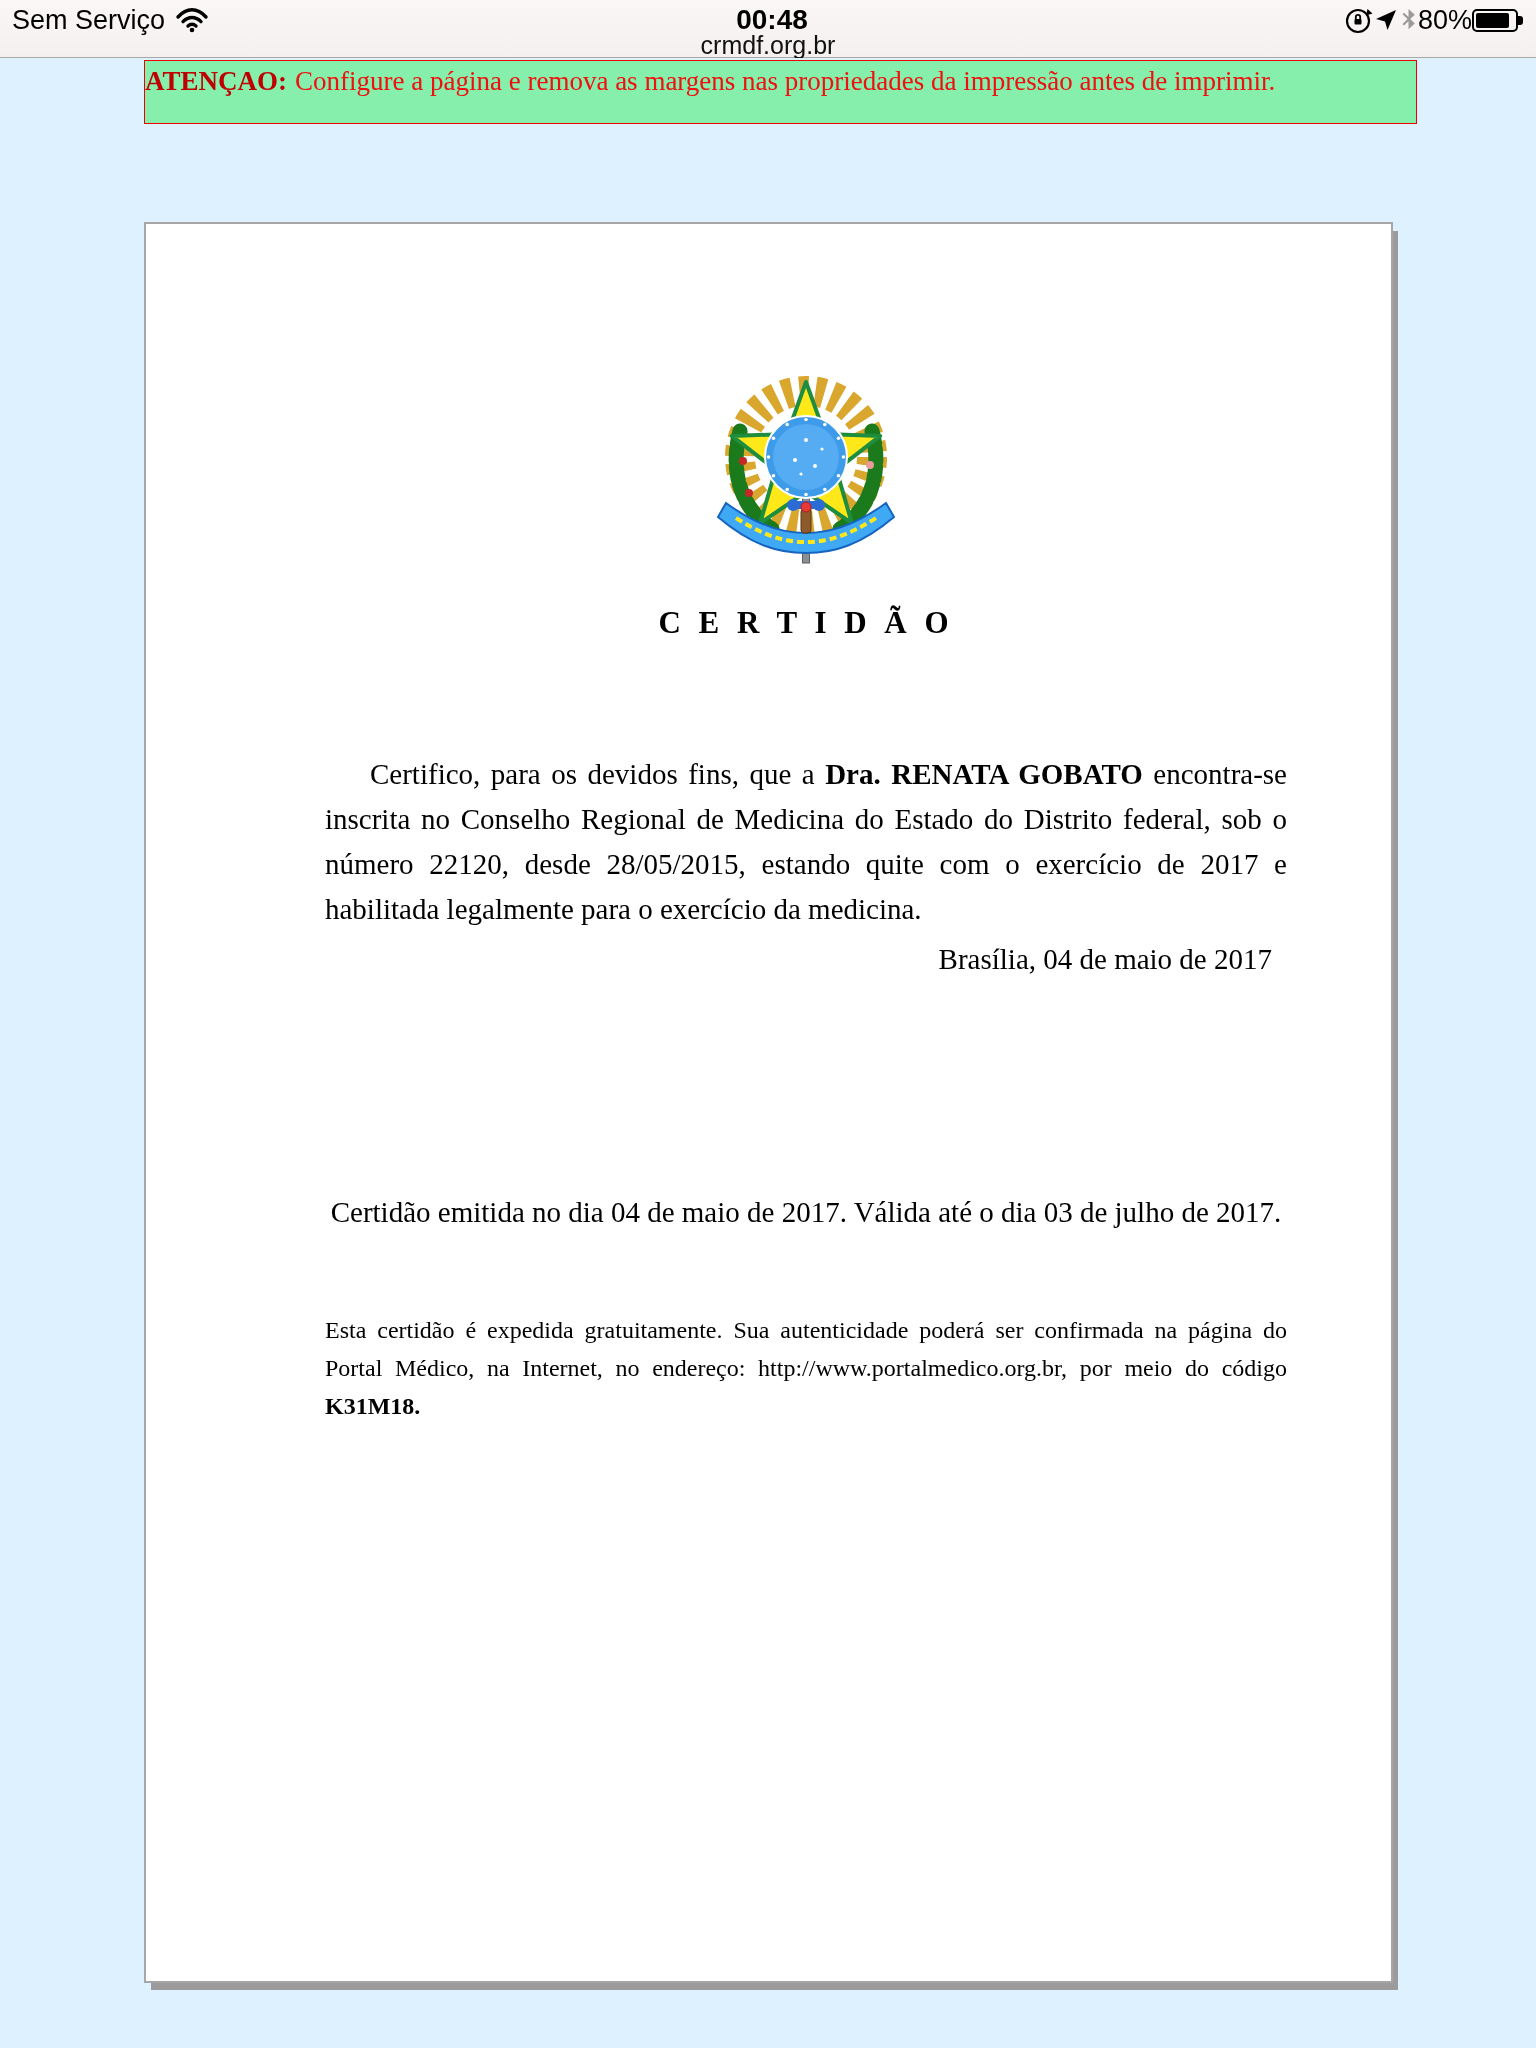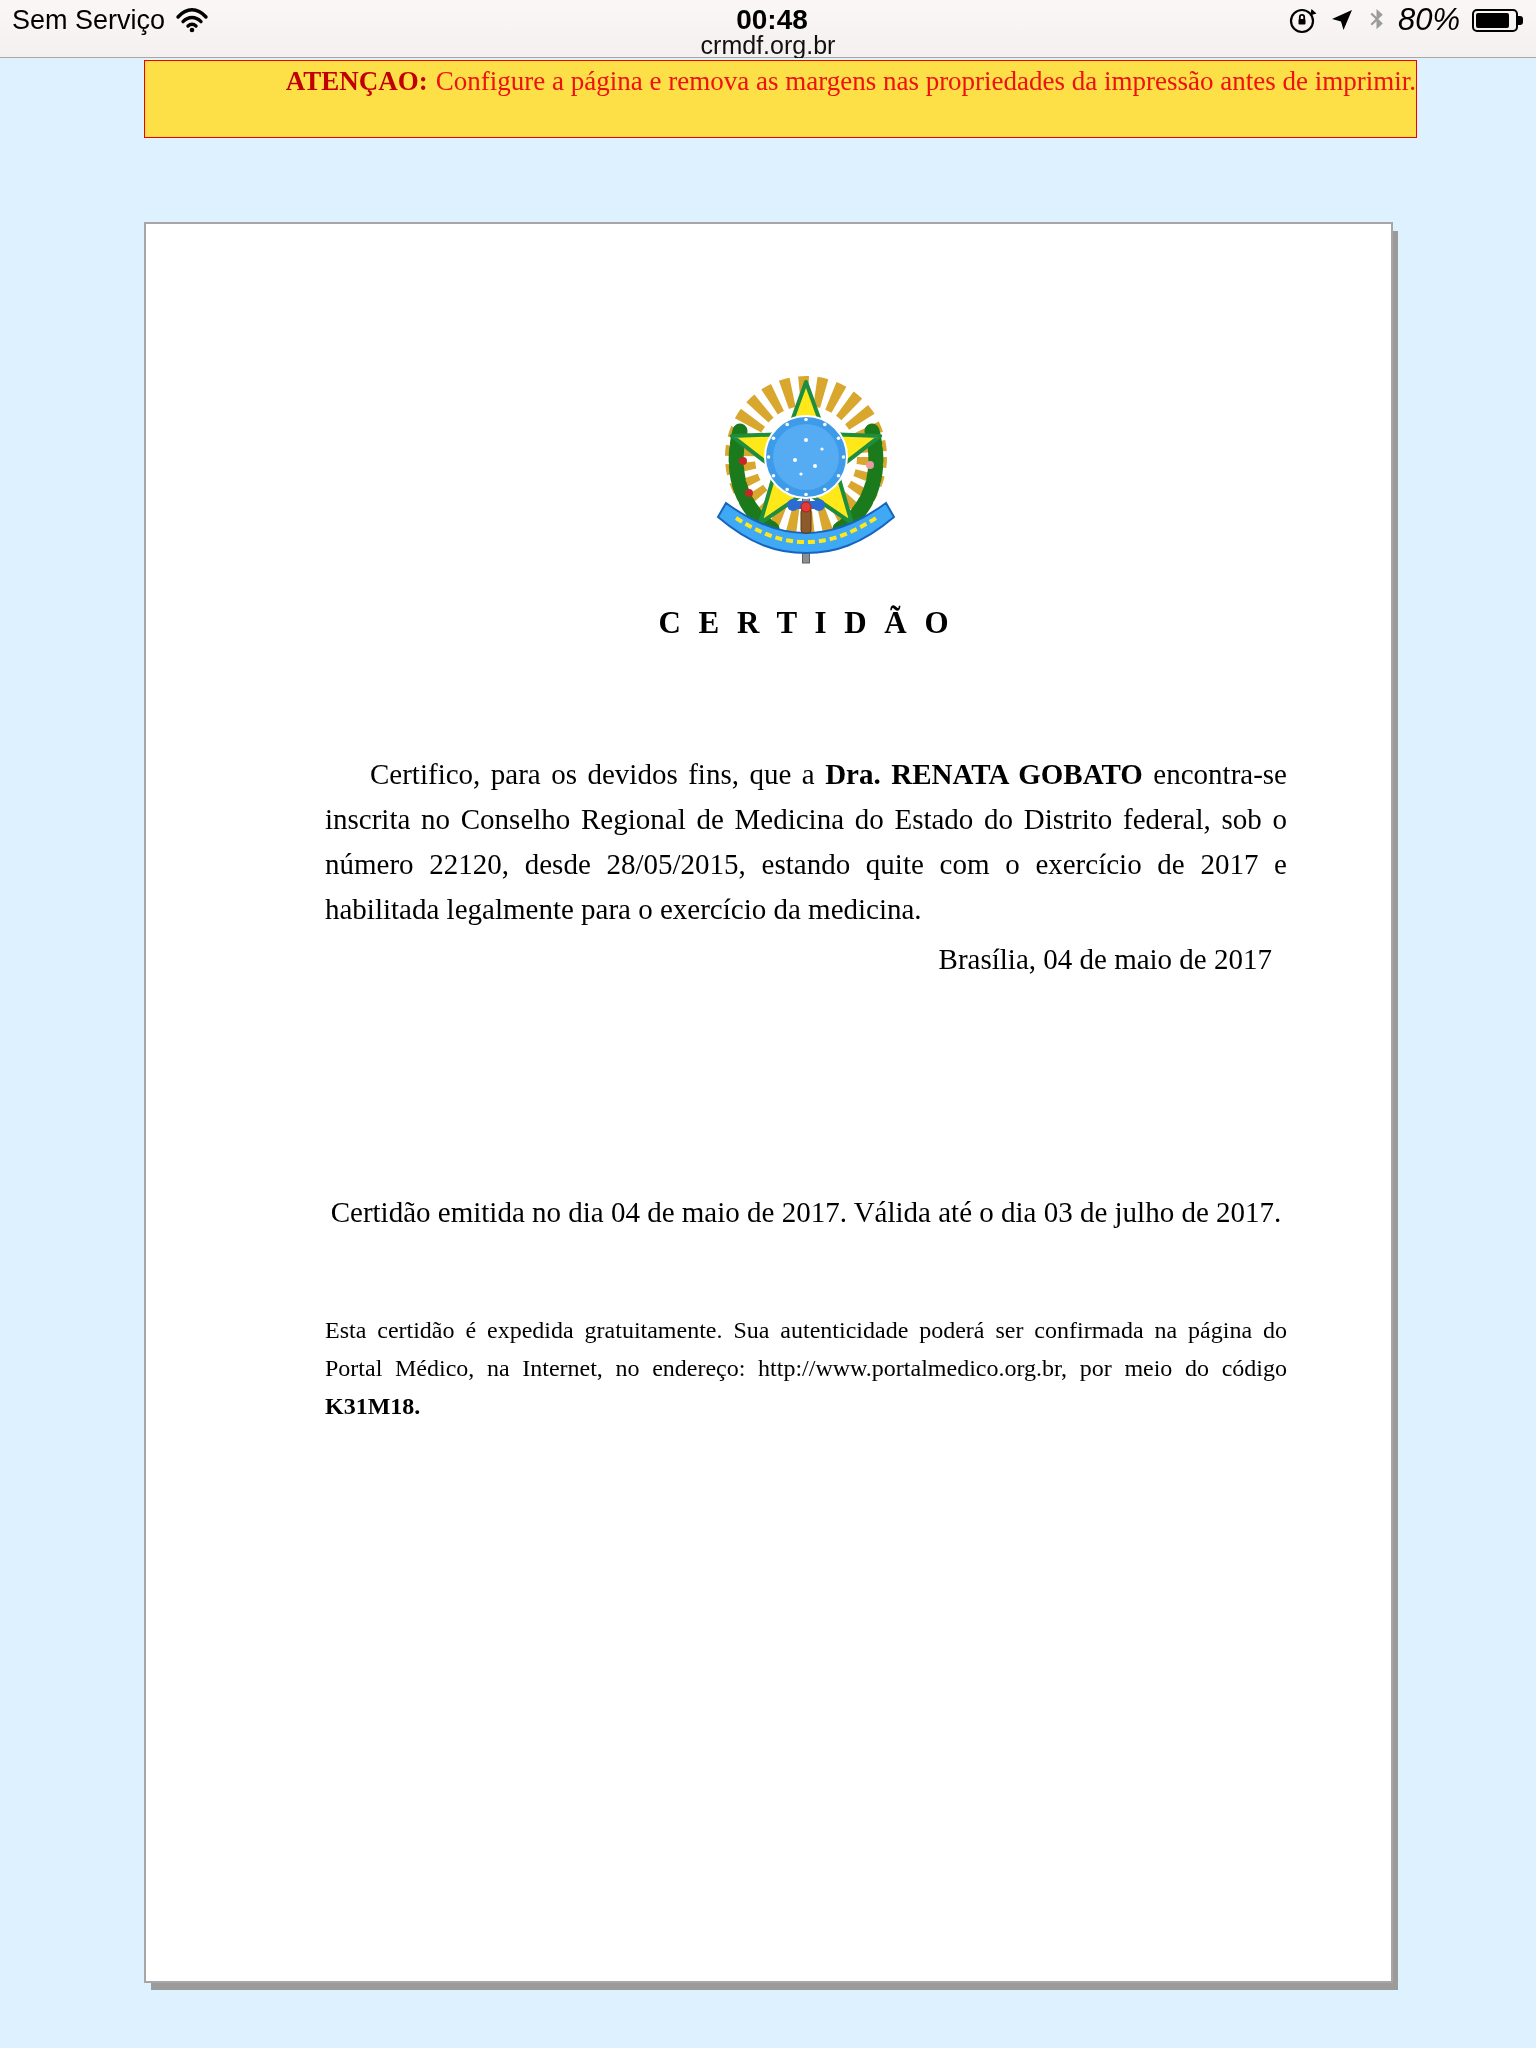--- a/index.html
+++ b/index.html
@@ -18,38 +18,38 @@
   .status-row {
     height:40px; display:flex; align-items:center;
     padding:0 12px; position:relative;
   }
   .sb-left { display:flex; align-items:center; gap:10px; font-size:27px; }
   .sb-center {
     position:absolute; left:8px; right:0; top:0; height:40px;
     display:flex; align-items:center; justify-content:center;
     font-size:28px; font-weight:700;
   }
-  .sb-right { margin-left:auto; display:flex; align-items:center; gap:12px; font-size:31px;font-style:italic; }
+  .sb-right { margin-left:auto; display:flex; align-items:center; gap:0; font-size:27px; }
   .url-row {
     height:17px; display:flex; justify-content:center;
     font-size:25px; line-height:10px; color:#111;
   }
   .battery { width:46px; height:23px; border:2px solid #000; border-radius:5px; position:relative; margin-right:6px; }
   .battery-fill { position:absolute; left:2px; top:2px; bottom:2px; width:78%; background:#000; border-radius:2px; }
   .battery:after { content:""; position:absolute; right:-7px; top:5px; width:5px; height:9px; background:#000; border-radius:0 3px 3px 0; }
   .icon { display:inline-flex; align-items:center; }
 
   
   .page { position:relative; width:100%; height:1990px; background:#ddf1fe; }
 
   .warning {
     position:absolute; left:144px; top:2px;
-    width:1273px; height:78px;
-    background:#fde047; border:1px solid #f00000;
-    text-align:right; padding-top:5px;
+    width:1273px; height:64px;
+    background:#86efac; border:1px solid #f00000;
+    text-align:left; padding-top:5px;
     font-size:27px; line-height:30px;
   }
   .warning-label { font-weight:700; color:#c00000; margin-right:8px; }
   .warning-msg { color:#ef1010; }
 
   .paper {
     position:absolute; left:144px; top:164px;
     width:1249px; height:1761px;
     background:#fff;
     border:2px solid #a6a6a6;

